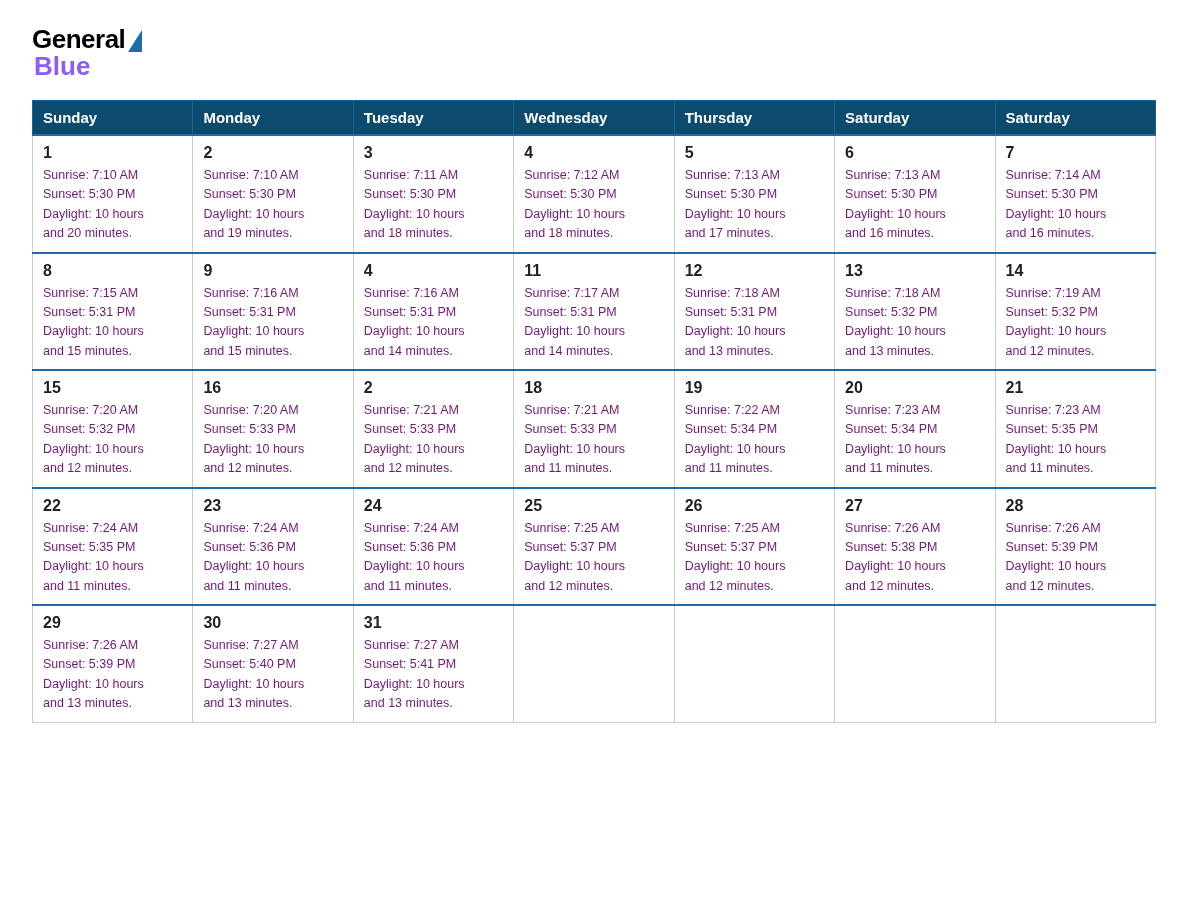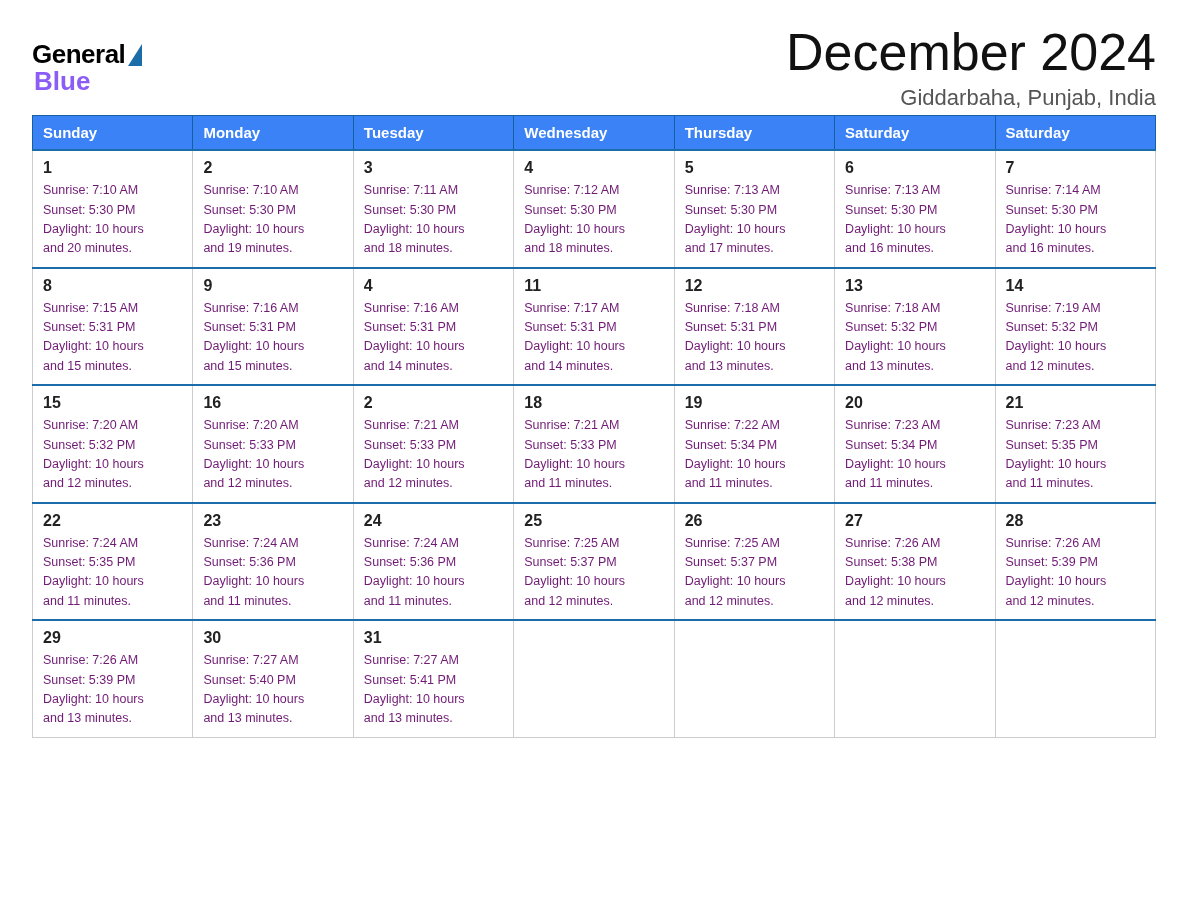--- a/index.html
+++ b/index.html
@@ -6,22 +6,22 @@
     body {
       font-family: Arial, sans-serif;
       background: #fff;
       padding: 24px 32px;
       width: 1188px;
       min-height: 918px;
     }
     .header {
       display: flex;
       justify-content: space-between;
-      align-items: center;
-      margin-bottom: 4px;
+      align-items: flex-end;
+      margin-bottom: 18px;
     }
     .logo {
       display: flex;
       flex-direction: column;
       align-items: flex-start;
     }
     .logo-top {
       display: flex;
       align-items: center;
     }
@@ -58,21 +58,21 @@
       font-size: 22px;
       color: #555;
       margin-top: 4px;
     }
     .calendar-table {
       width: 100%;
       border-collapse: collapse;
       border: 1px solid #ccc;
     }
     .calendar-table th {
-      background-color: #3b82f6;
+      background-color: #0c4a6e;
       color: #fff;
       font-size: 15px;
       font-weight: bold;
       padding: 8px 10px;
       text-align: left;
       border: 1px solid #1560a0;
     }
     .calendar-table td {
       vertical-align: top;
       padding: 8px 10px;
@@ -111,24 +111,20 @@
 
 <div class="header">
   <div class="logo">
     <div class="logo-top">
       <span class="logo-general">General</span>
       <div class="logo-triangle"></div>
     </div>
     <div class="logo-line2">
       <span class="logo-blue">Blue</span>
     </div>
-  </div>
-  <div class="title-block">
-    <div class="month-title">December 2024</div>
-    <div class="location">Giddarbaha, Punjab, India</div>
   </div>
 </div>
 
 <table class="calendar-table">
   <thead>
     <tr>
     <th>Sunday</th>
         <th>Monday</th>
         <th>Tuesday</th>
         <th>Wednesday</th>

